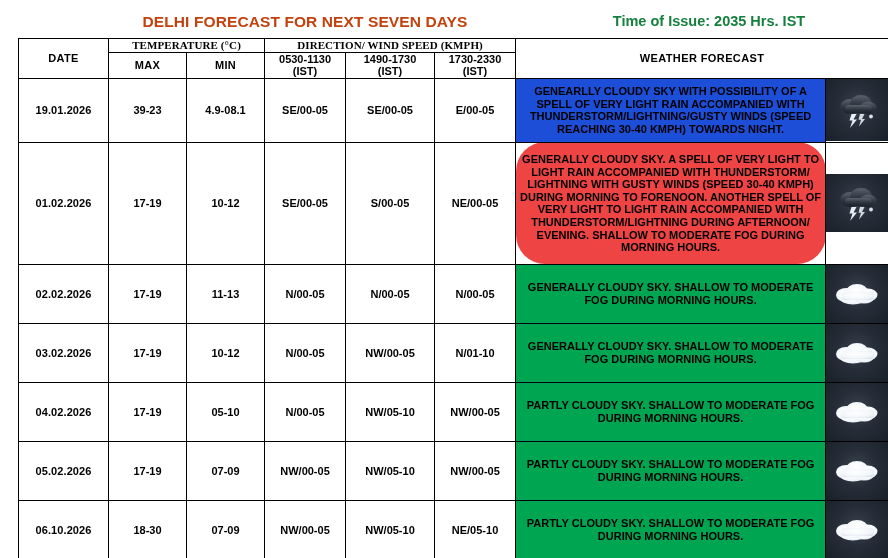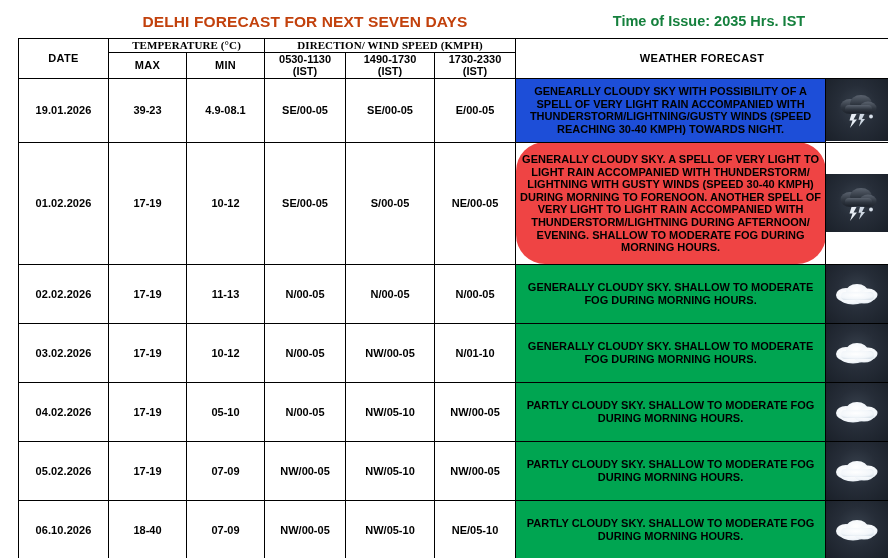--- a/index.html
+++ b/index.html
@@ -358,21 +358,21 @@
       <ellipse cx="32" cy="19" rx="10" ry="5.5"></ellipse>
       <rect x="9" y="13" width="33" height="8" rx="4"></rect>
     </g>
   </svg>
               </div>
             </div>
           </td>
         </tr>
         <tr class="row-std">
           <td class="c-date">06.10.2026</td>
-          <td class="c-max">18-40</td>
+          <td class="c-max">18-30</td>
           <td class="c-min">07-09</td>
           <td class="c-wind">NW/00-05</td>
           <td class="c-wind">NW/05-10</td>
           <td class="c-wind">NE/05-10</td>
           <td class="c-fc" style="background: rgb(0, 165, 81);">PARTLY CLOUDY SKY. SHALLOW TO MODERATE FOG DURING MORNING HOURS.</td>
           <td class="c-icon">
             <div class="icon-box">
               <div class="icon-tile">
   <svg width="50" height="30" viewBox="0 0 50 30">
     <defs>

